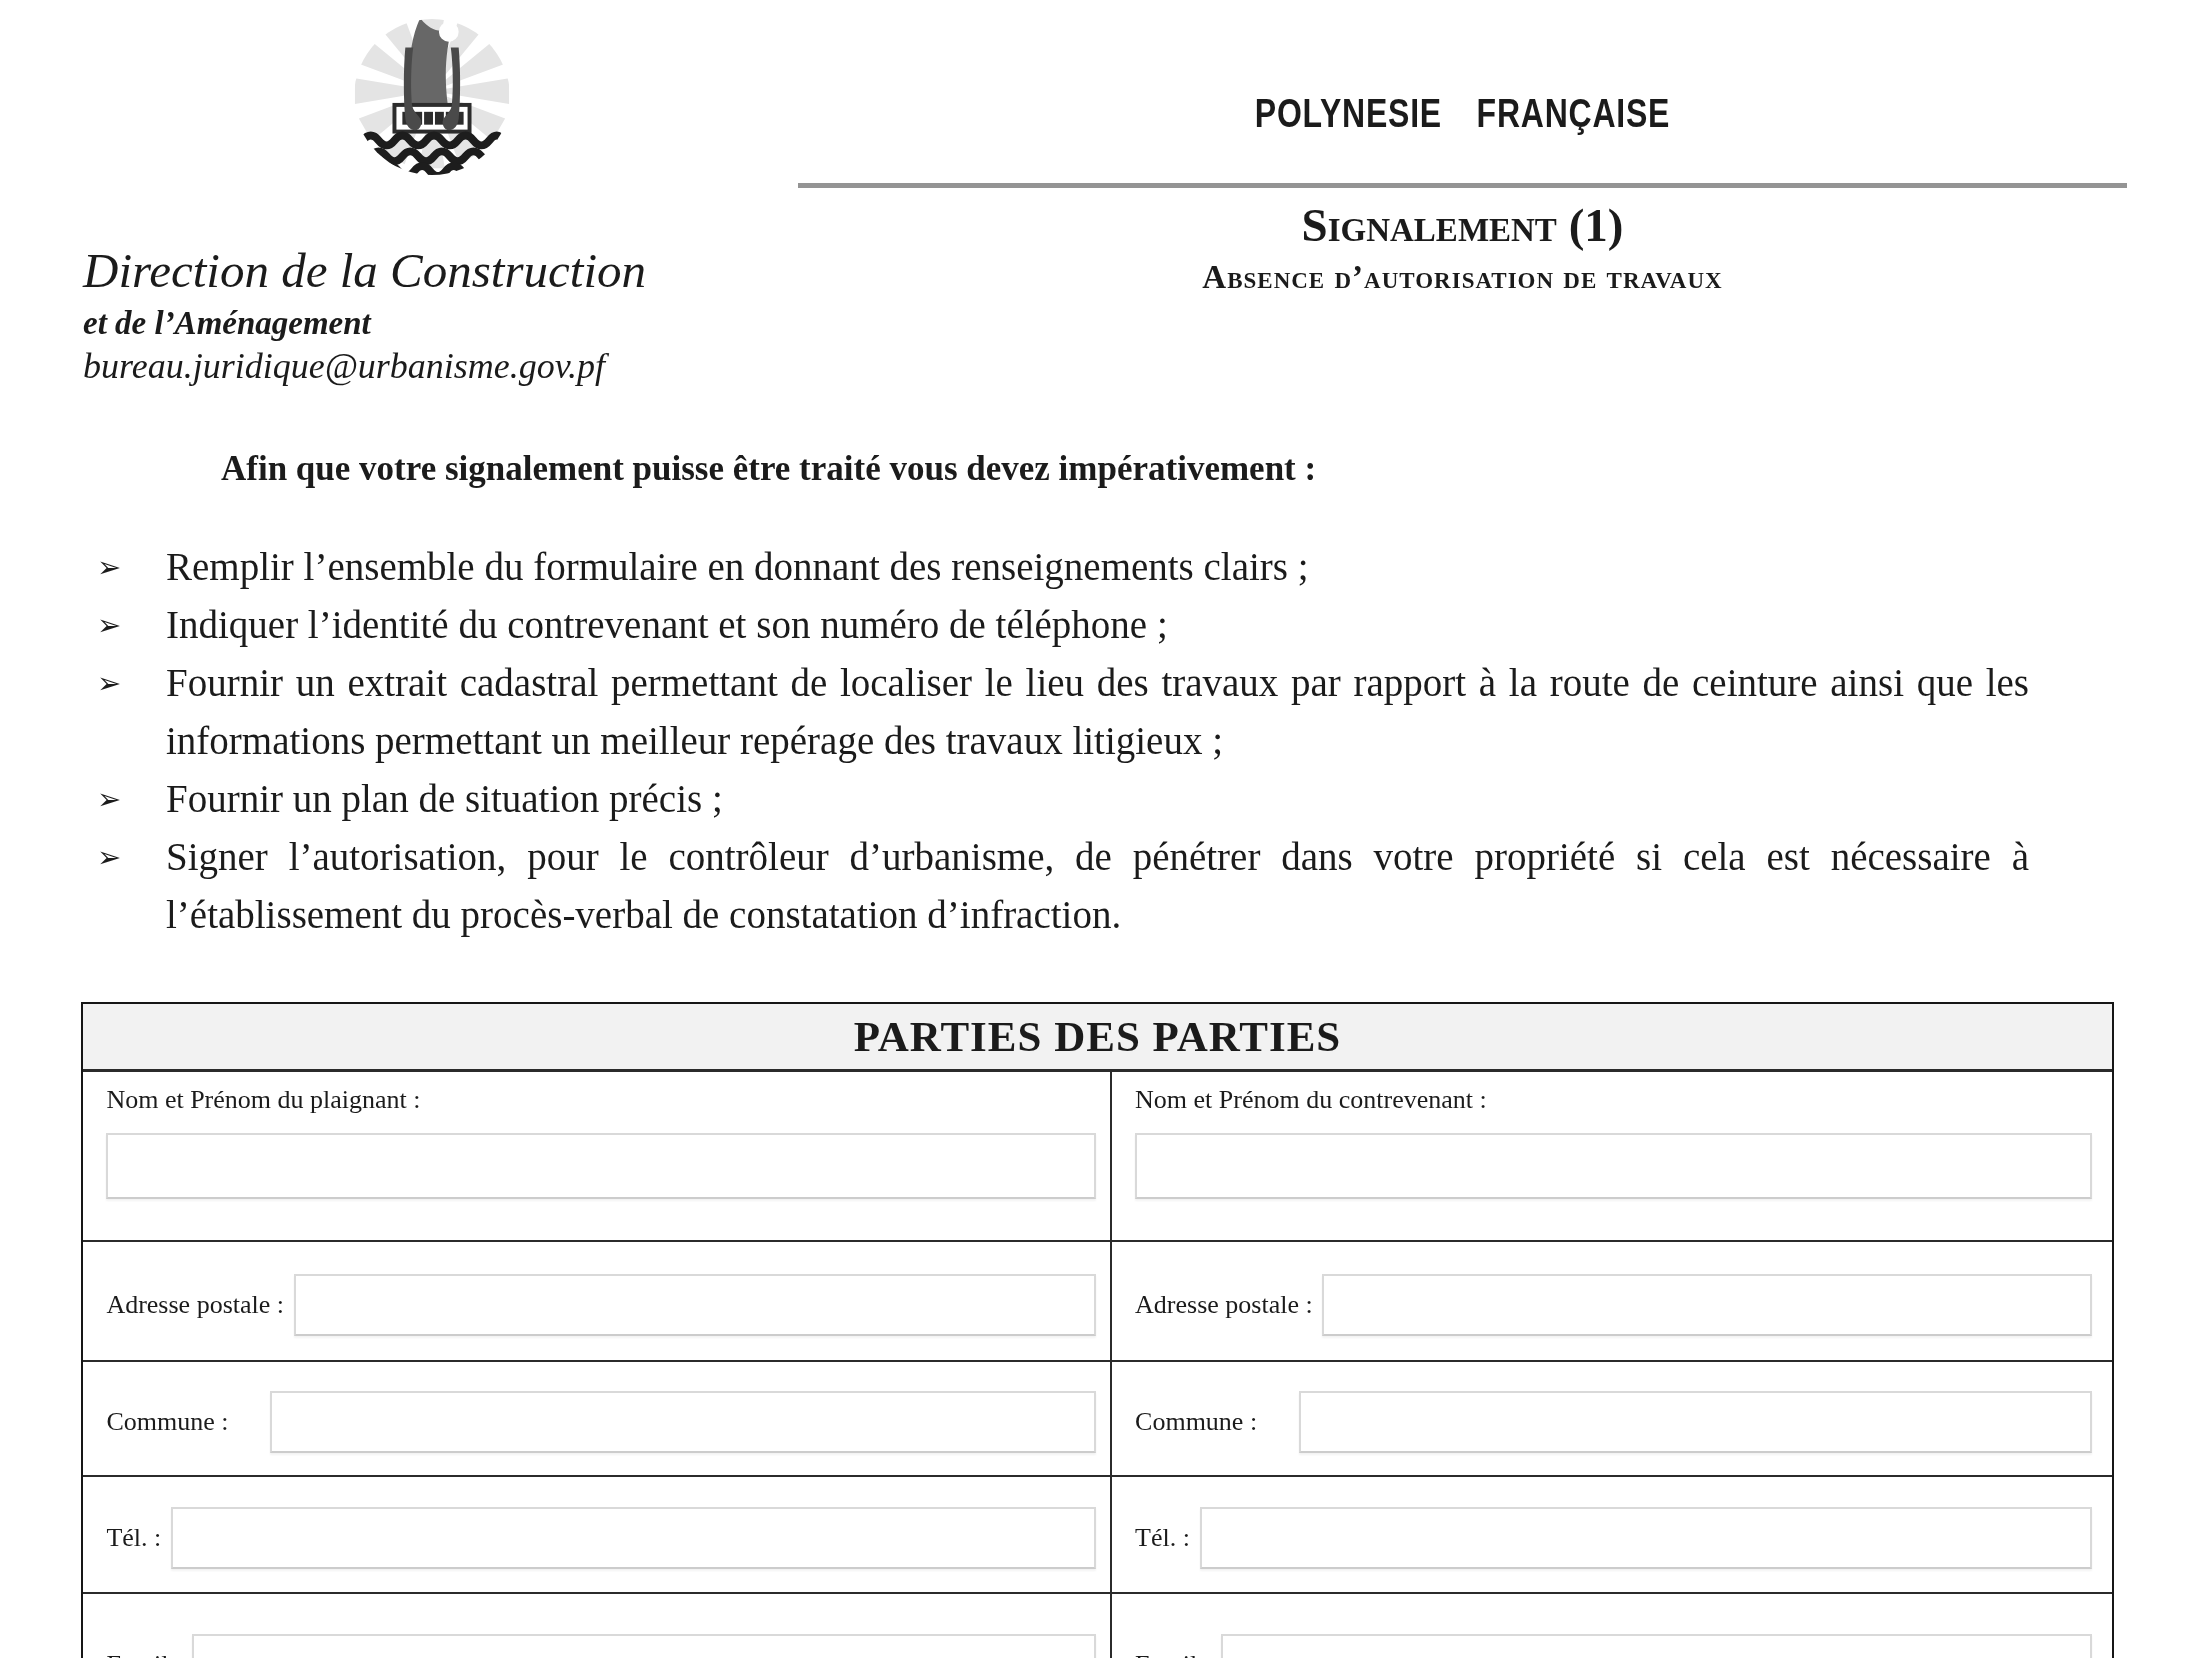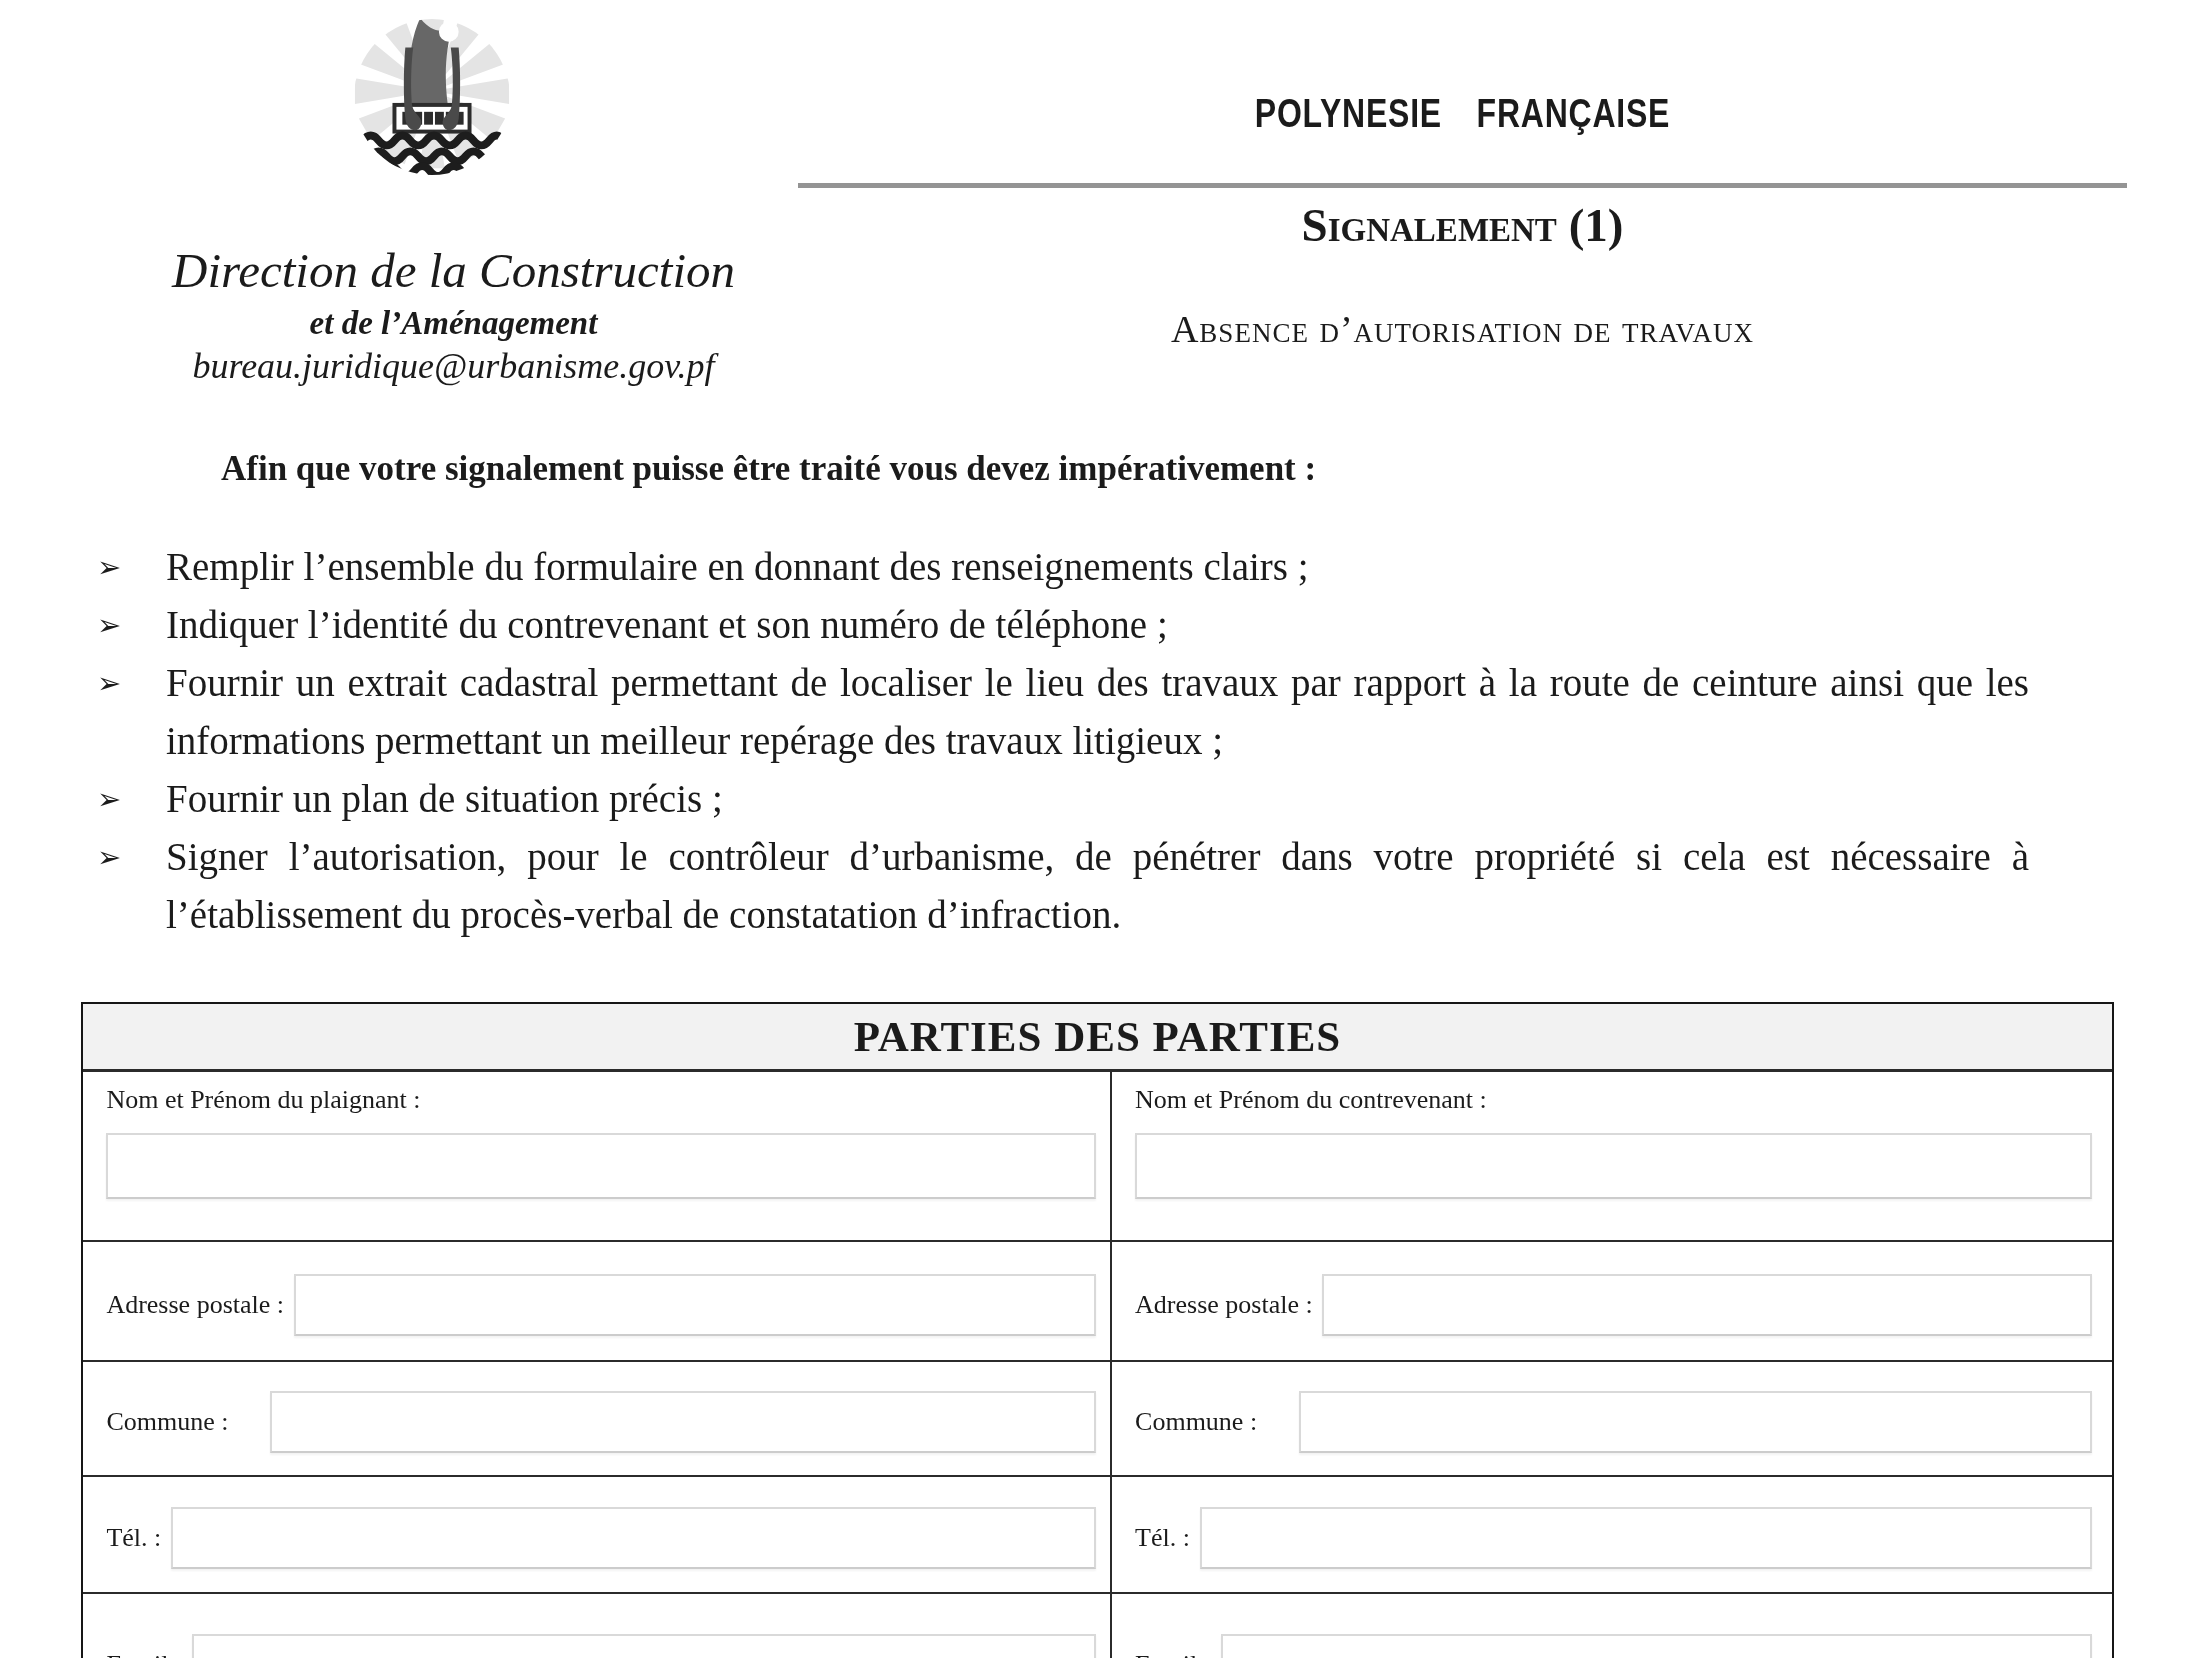--- a/index.html
+++ b/index.html
@@ -2,35 +2,35 @@
 <html lang="fr"><head>
 <meta charset="utf-8">
 <style>
   * { margin:0; padding:0; box-sizing:border-box; }
   html,body { background:#ffffff; }
   body { width:2212px; height:1659px; font-family:"Liberation Serif","DejaVu Serif",serif; color:#1b1b1b; }
   .page { position:relative; width:2212px; height:1659px; background:#fff; overflow:hidden; }
 
   
   .logo { position:absolute; left:351px; top:9.8px; width:162px; height:176px; }
-  .brand-line { position:absolute; left:83px; width:741px; text-align:center; font-style:italic; }
+  .brand-line { position:absolute; left:83px; width:741px; text-align:left; font-style:italic; }
   .brand-name-1 { top:242px; font-size:49px; }
   .brand-name-2 { top:305px; font-size:33px; font-weight:bold; }
   .brand-email  { top:345px; font-size:36px; }
 
   .doc-head { position:absolute; left:798px; top:0; width:1329px; }
   .territory { position:absolute; top:90px; left:0; width:100%; text-align:center;
                font-family:"Liberation Sans","DejaVu Sans",sans-serif; font-size:41px; font-weight:bold;
                letter-spacing:1px; word-spacing:9.8px; white-space:pre;
                transform:scaleX(0.78); transform-origin:50% 50%; }
   .header-rule { position:absolute; top:183px; left:0; width:100%; height:4.9px; background:#949494; }
   .doc-title { position:absolute; top:198px; left:0; width:100%; text-align:center;
                font-variant:small-caps; font-weight:bold; font-size:47px; }
   .doc-subtitle { position:absolute; top:259px; left:0; width:100%; text-align:center;
-               font-variant:small-caps; font-weight:normal; font-size:38px; letter-spacing:1px;margin-top:48px; }
+               font-variant:small-caps; font-weight:bold; font-size:33px; letter-spacing:1px; }
 
   
   .intro { position:absolute; left:221px; top:449px; font-size:35px; font-weight:bold;
            text-decoration-thickness:2.9px; text-underline-offset:6.8px; }
 
   .instructions { position:absolute; left:93px; top:538px; width:1936px; list-style:none; }
   .instruction-item { position:relative; padding-left:73px; font-size:39px; line-height:58px;
                       text-align:justify; }
   .bullet-marker { position:absolute; left:3.9px; top:0; line-height:58px; font-size:29px;
                    font-family:"DejaVu Sans",sans-serif; color:#1b1b1b; }

